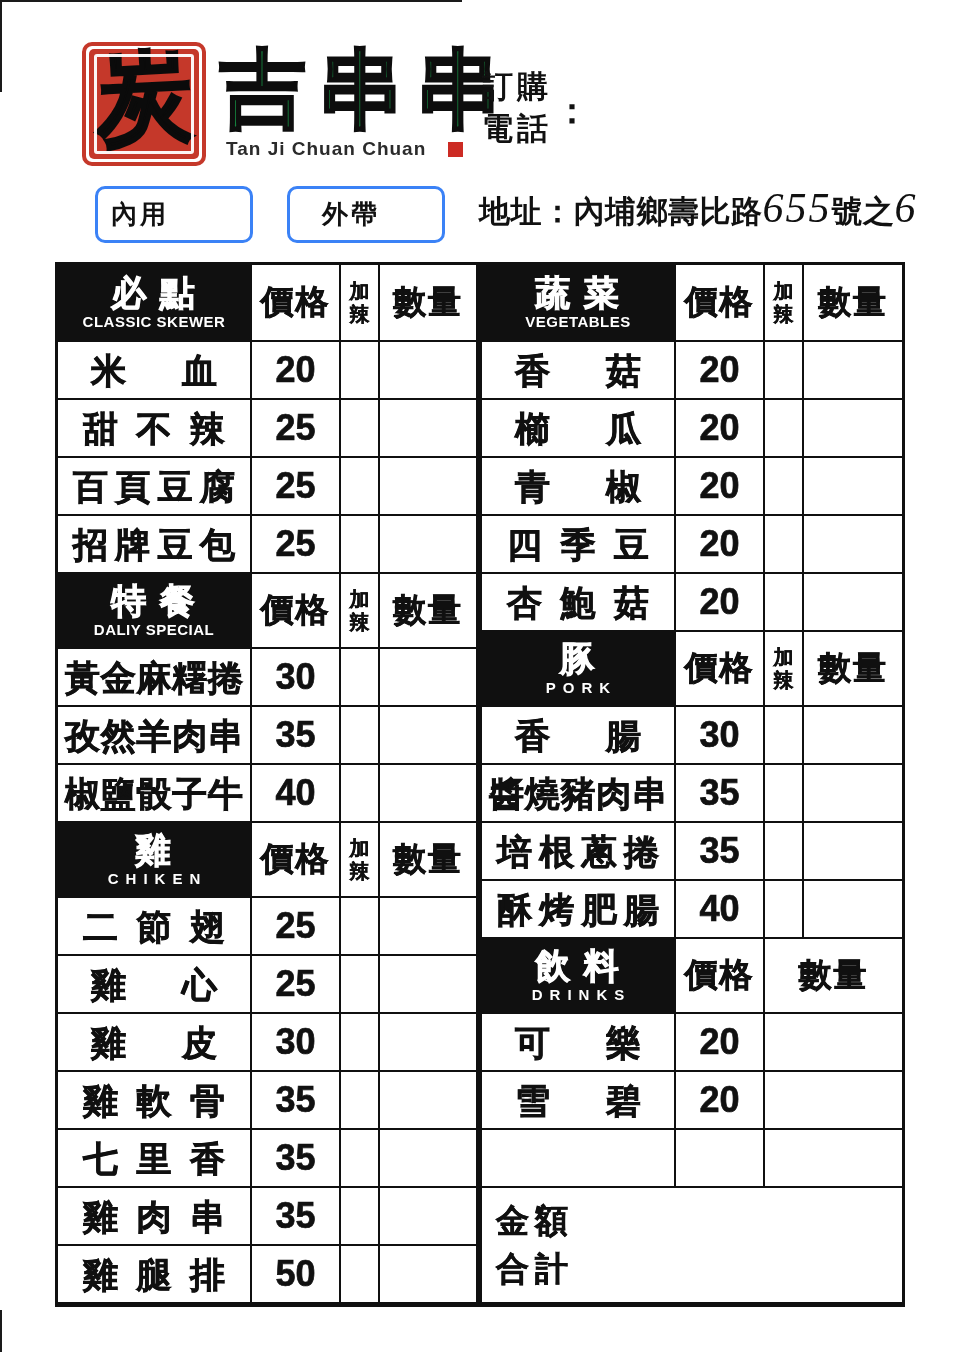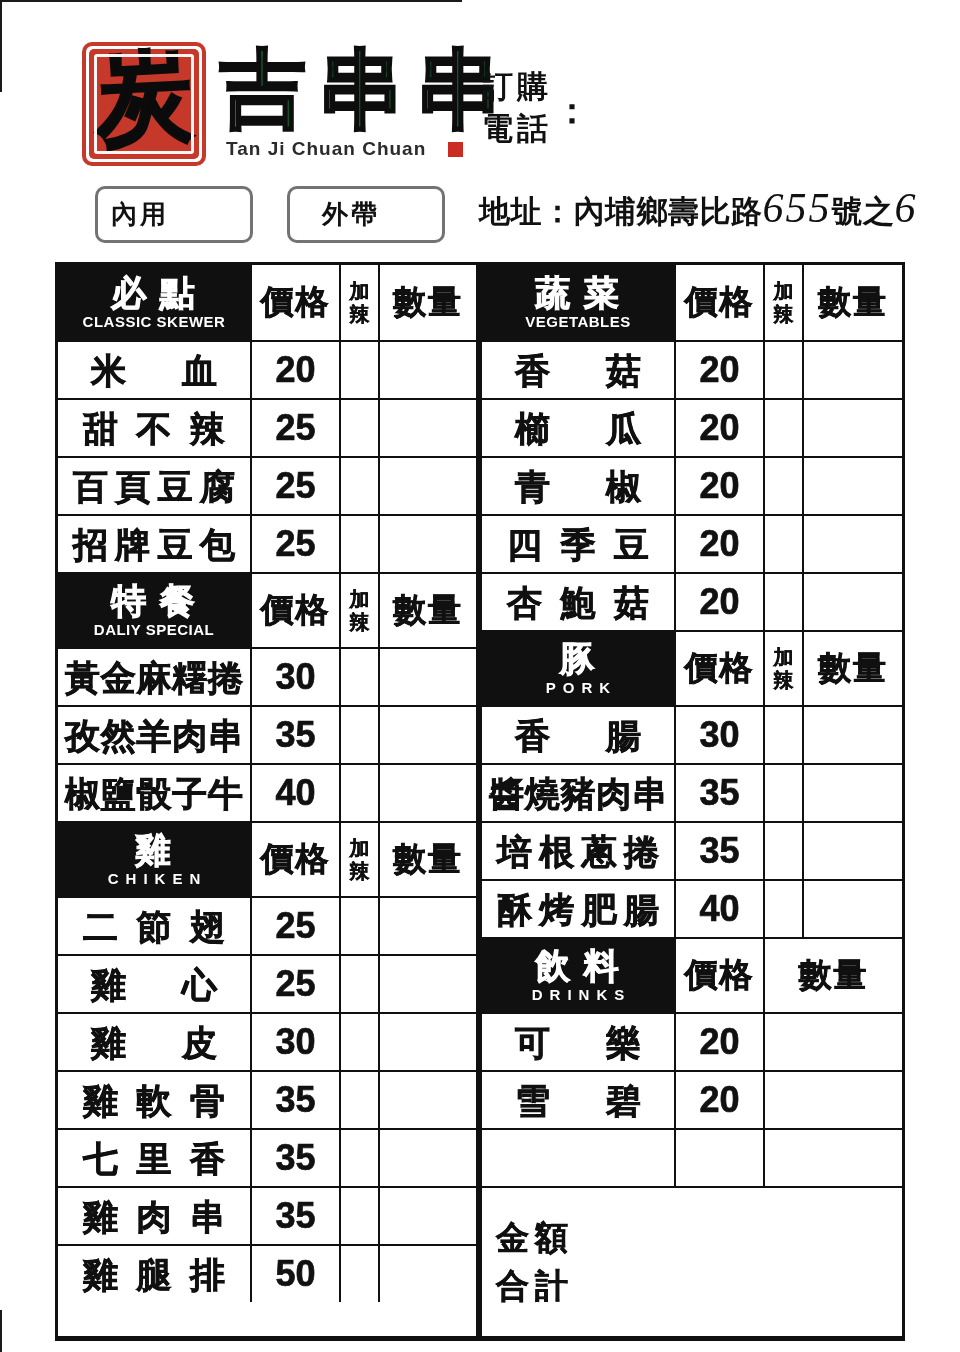--- a/index.html
+++ b/index.html
@@ -63,21 +63,21 @@
     font-size: 31px; font-weight: 900; letter-spacing: 0.5px; white-space: nowrap;
   }
   .address .adr-num {
     font-family: "Liberation Serif", serif; font-style: italic; font-weight: 400;
     font-size: 42px; letter-spacing: 2px; text-align: right;
   }
 
   
   .opt-box {
     position: absolute; top: 186px; width: 158px; height: 57px;
-    border: 3px solid #737373; border-radius: 10px; background: #fff;
+    border: 3px solid #3b82f6; border-radius: 10px; background: #fff;
     display: flex; align-items: center; padding-left: 13px;
     font-size: 26px; font-weight: 600; letter-spacing: 3px;
   }
   .opt-dinein { left: 95px; }
   .opt-takeout { left: 287px; padding-left: 32px; }
 
   
   .tables-wrap { position: absolute; left: 55px; top: 262px; display: flex; border-radius: 26px; }
   .menu-table {
     border: 3px solid #101010; border-bottom-width: 5px; background: #fff;
@@ -115,21 +115,21 @@
   .item-name-inner {
     width: 100%; display: flex; justify-content: space-between;
     font-size: 35px; font-weight: 900; -webkit-text-stroke: 0.7px #101010;
     line-height: 1;
   }
   .pad2 { padding: 0 33px; } .pad3 { padding: 0 25px; }
   .pad4 { padding: 0 15px; } .pad5 { padding: 0 7px; }
   .item-price { font-size: 36px; font-weight: 900; -webkit-text-stroke: 0.7px #101010; }
 
   
-  .row.total { height: 150px; }
+  .row.total { height: 116px; }
   .total-cell {
     width: 100%; height: 100%; padding: 8px 14px;
     display: flex; flex-direction: column; justify-content: center;
     font-size: 33px; font-weight: 900; line-height: 1.45; letter-spacing: 6px;
     -webkit-text-stroke: 0.5px #101010;
   }
 </style>
 </head>
 <body>
 

